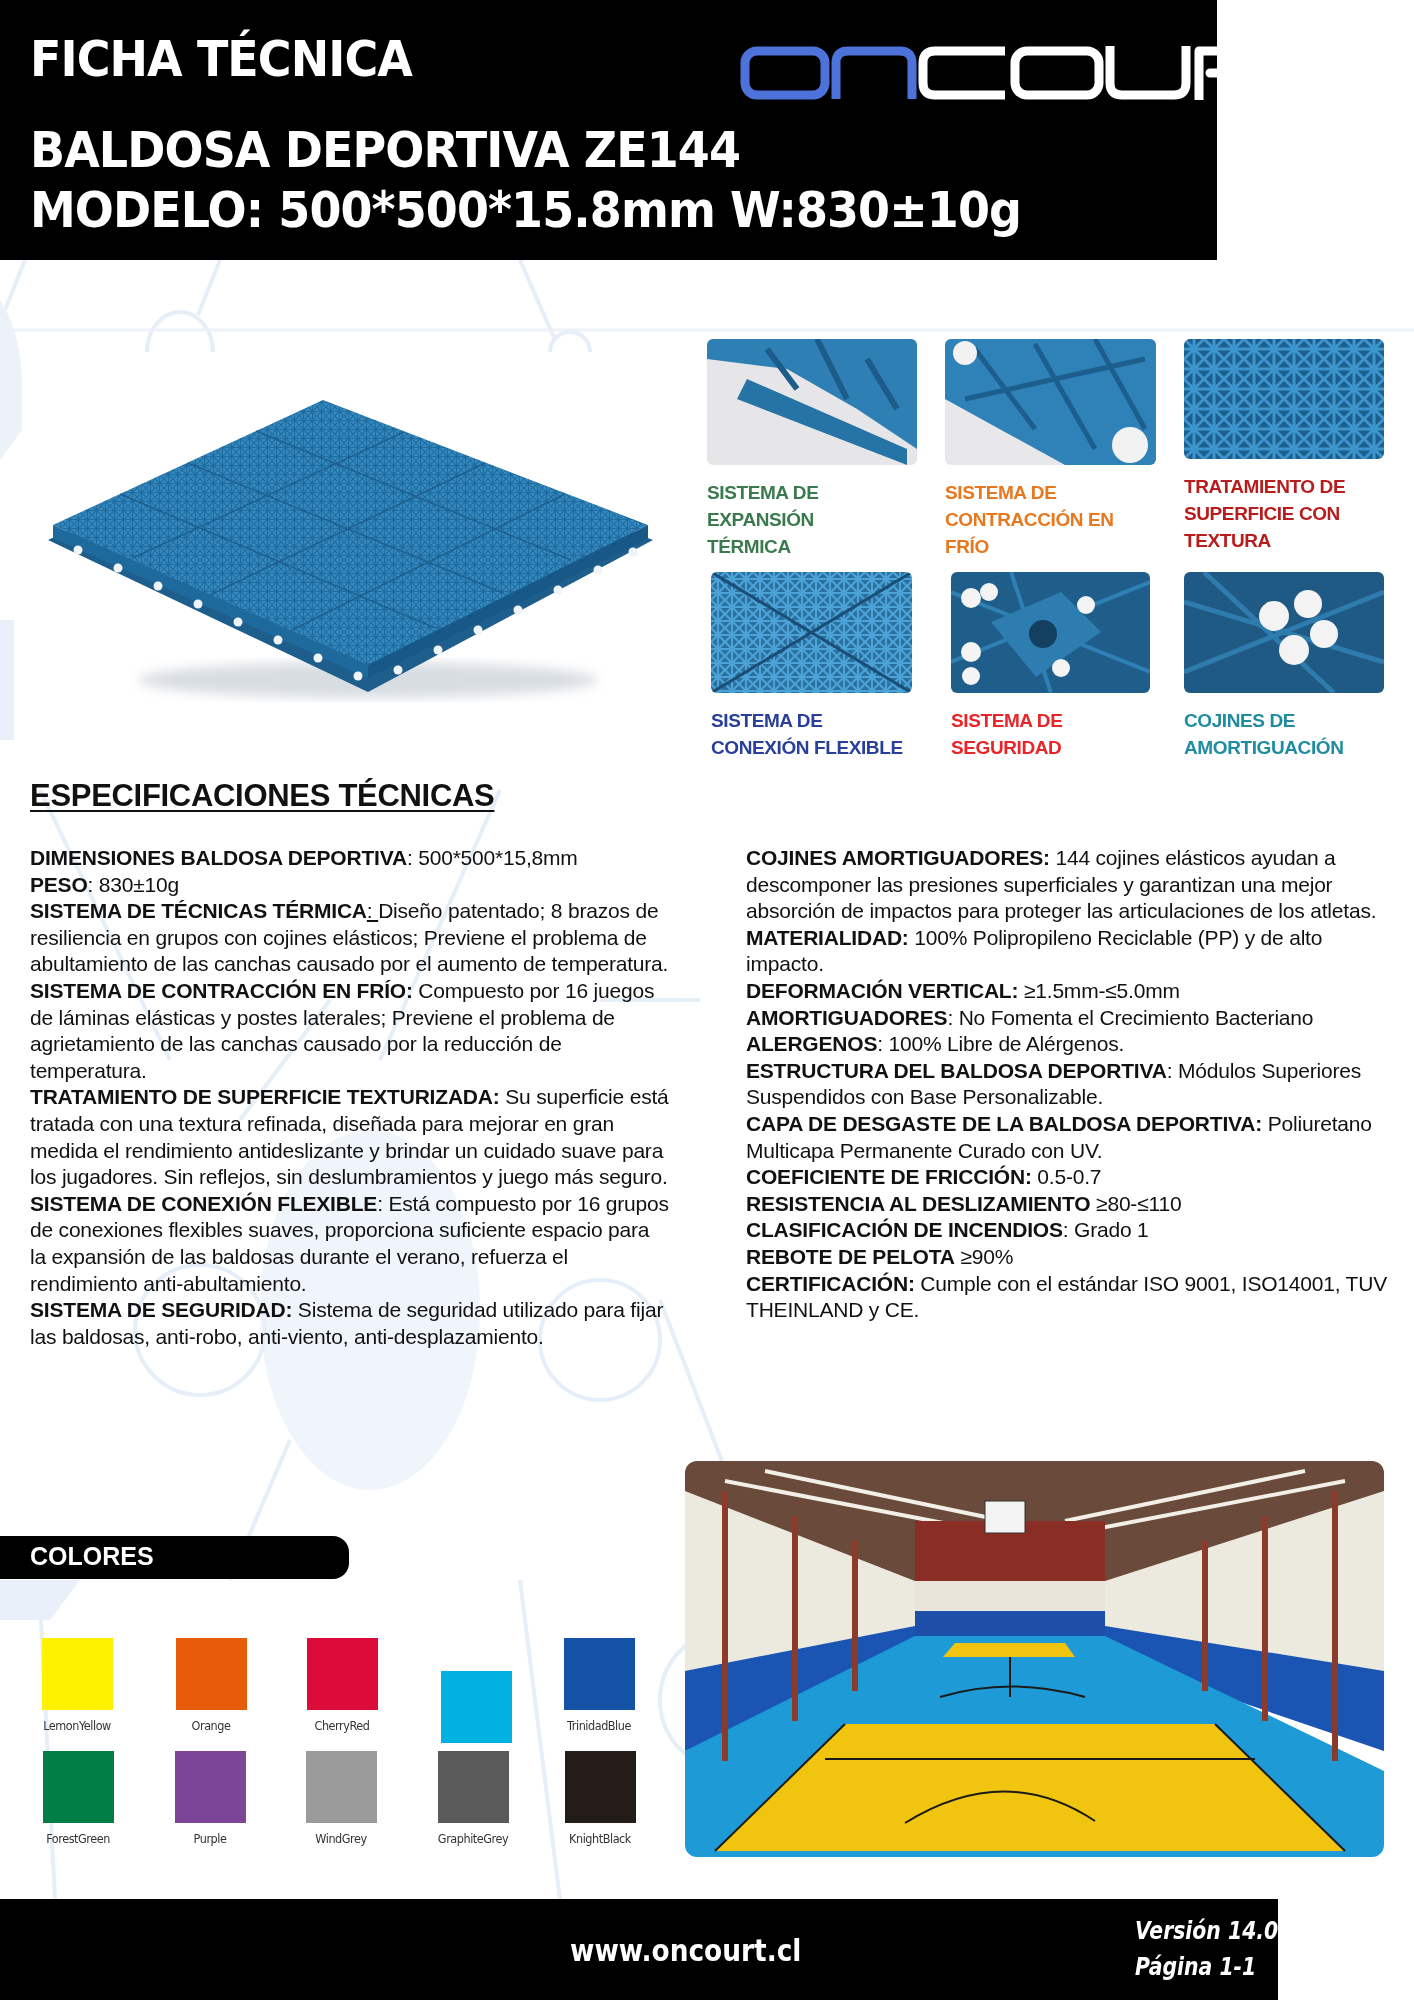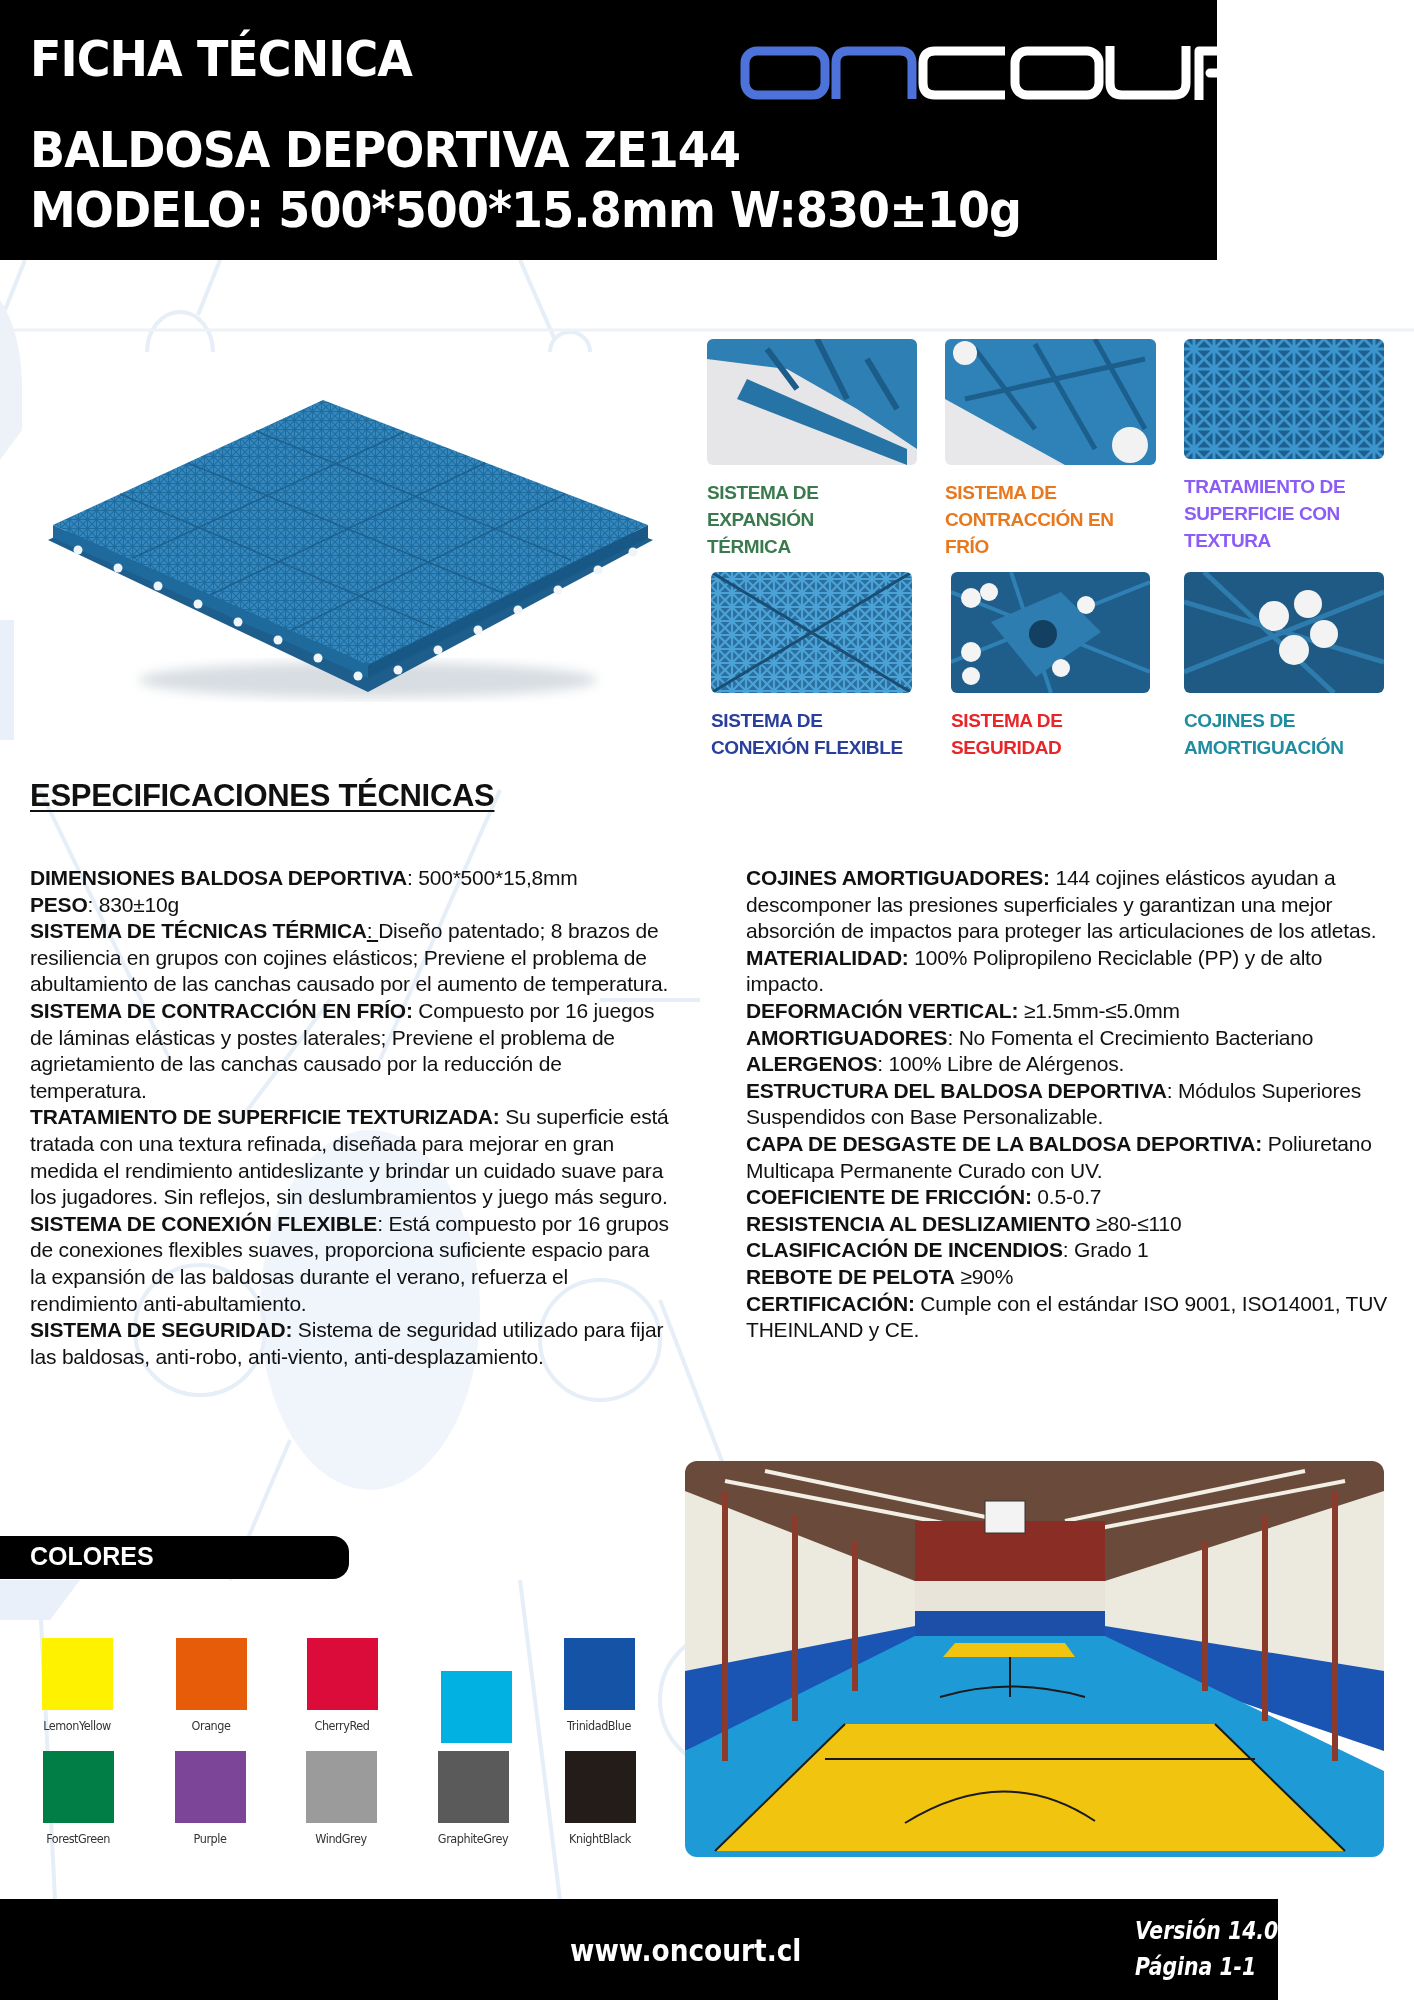--- a/index.html
+++ b/index.html
@@ -18,21 +18,21 @@
   
   .hero-tile { position: absolute; left: 38px; top: 380px; width: 624px; height: 330px; z-index: 1; }
 
   
   .feature { position: absolute; z-index: 1; }
   .feature .thumb { width: 100%; border-radius: 6px; overflow: hidden; }
   .feature .caption { margin-top: 10px; font-family: "Liberation Sans", sans-serif; font-weight: bold; font-size: 19px; line-height: 27px; letter-spacing: -0.4px; }
 
   
   .specs-title { position: absolute; left: 30px; top: 778px; font-weight: bold; font-size: 31px; text-decoration: underline; text-underline-offset: 4px; text-decoration-thickness: 2px; z-index: 1; letter-spacing: -0.3px; }
-  .spec-col { position: absolute; z-index: 1; font-size: 21px; line-height: 26.6px; letter-spacing: -0.2px; margin-top: 20px; }
+  .spec-col { position: absolute; z-index: 1; font-size: 21px; line-height: 26.6px; letter-spacing: -0.2px; }
   .spec-col.left { left: 30px; top: 845px; width: 640px; }
   .spec-col.right { left: 746px; top: 845px; width: 650px; }
   .spec-col p b { font-weight: bold; }
 
   
   .colors-bar { position: absolute; left: 0; top: 1536px; width: 349px; height: 43px; background: #000; border-radius: 0 16px 16px 0; z-index: 1; }
   .colors-bar span { position: absolute; left: 30px; top: 6px; color: #fff; font-weight: bold; font-size: 25px; }
   .swatch-grid { position: absolute; left: 0; top: 1630px; width: 660px; height: 230px; z-index: 1; }
   .swatch { position: absolute; width: 90px; text-align: center; }
   .swatch .chip { width: 71px; height: 72px; margin: 0 auto; }
@@ -183,21 +183,21 @@
 <div class="feature" style="left:1184px; top:339px; width:200px;">
   <svg class="thumb" viewBox="0 0 200 120" style="height:120px">
     <defs>
         <pattern id="tex" width="20" height="20" patternUnits="userSpaceOnUse">
       <rect width="20" height="20" fill="#1d5f8e"></rect>
       <path d="M0 0 L20 20 M20 0 L0 20 M10 0 L10 20 M0 10 L20 10" stroke="#3c95cc" stroke-width="3"></path>
     </pattern>
       </defs>
     <rect width="200" height="120" fill="url(#tex)"></rect>
   </svg>
-  <div class="caption" style="color:#8b5cf6">
+  <div class="caption" style="color:#b91c1c">
     <div>TRATAMIENTO DE</div>
       <div>SUPERFICIE CON</div>
       <div>TEXTURA</div>
   </div>
 </div>
 
 <div class="feature" style="left:711px; top:572px; width:201px;">
   <svg class="thumb" viewBox="0 0 201 121" style="height:121px">
     <defs>
         <pattern id="flex" width="14" height="14" patternUnits="userSpaceOnUse">

